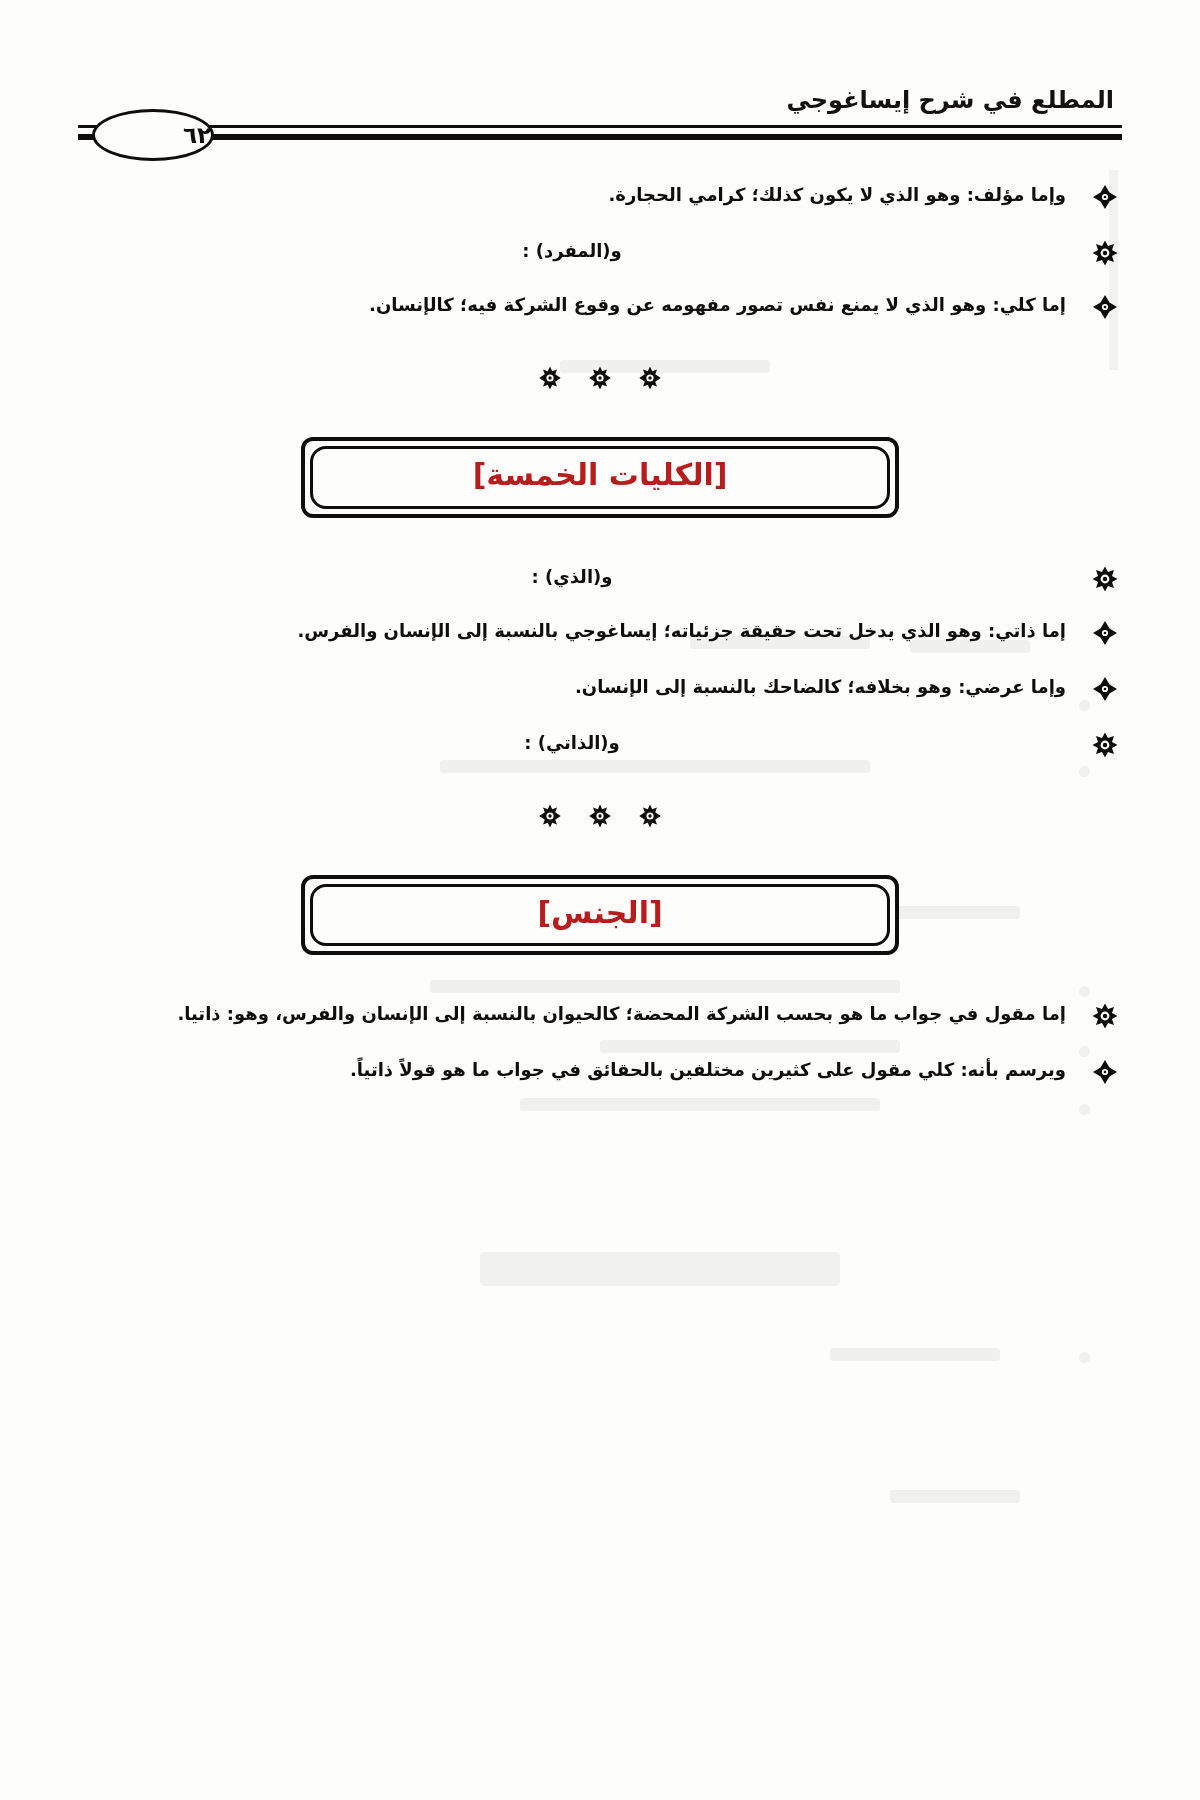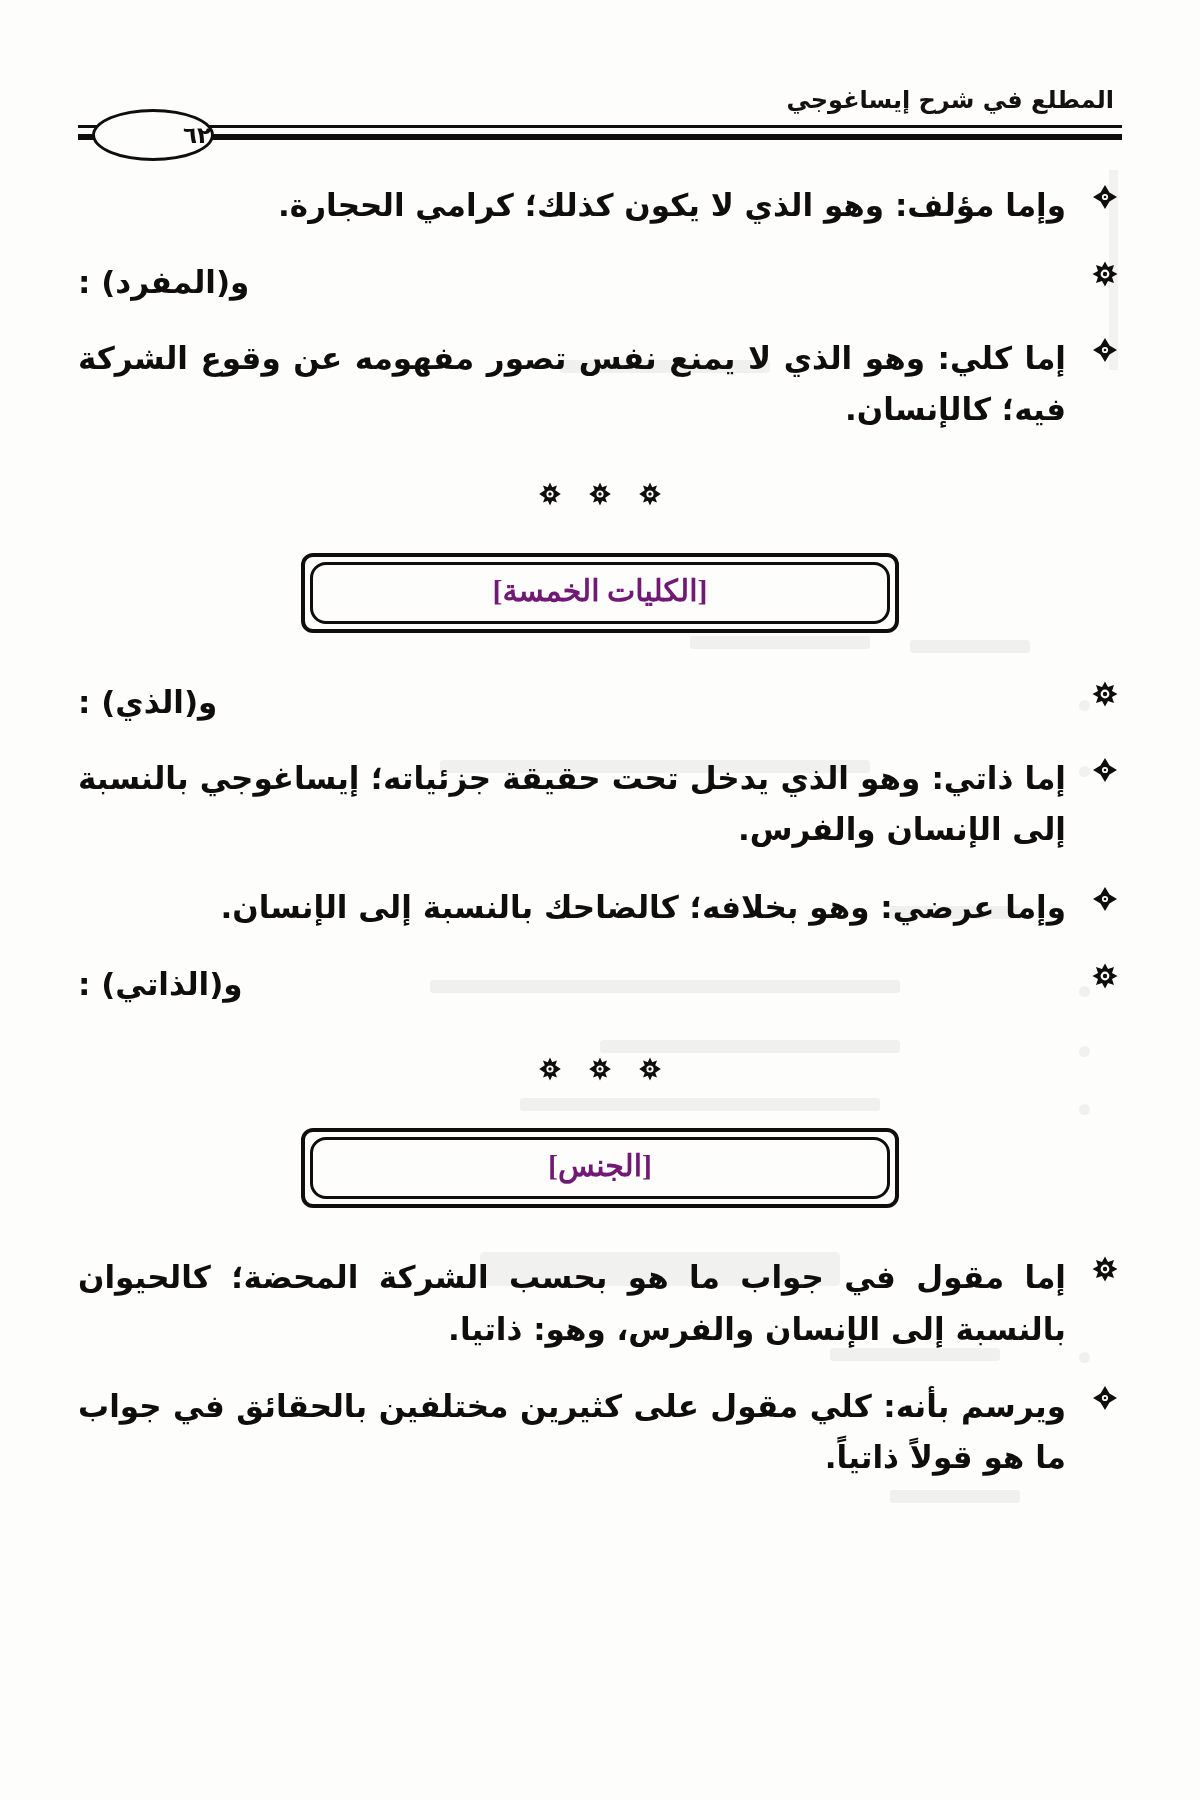--- a/index.html
+++ b/index.html
@@ -139,32 +139,32 @@
     padding-top: 4px;
     color: #0f0d0c;
     line-height: 1;
     font-size: 24px;
     user-select: none;
   }
   .marker svg { display: block; margin: 0 auto; }
 
   .item-text {
     flex: 1 1 auto;
-    font-size: 31px;
+    font-size: 18px;
     font-weight: 700;
     line-height: 1.66;
     color: #100e0d;
     text-align: justify;
     text-justify: inter-word;
     letter-spacing: 0.2px;
   }
 
   
   .item.short { margin-bottom: 24px; }
-  .item.short .item-text { text-align: left; }
+  .item.short .item-text { text-align: center; }
 
   
   .ornament-row {
     display: flex;
     justify-content: center;
     align-items: center;
     gap: 26px;
     margin: 46px 0 44px 0;
   }
   .ornament-row .orn { line-height: 1; }
@@ -184,25 +184,24 @@
     border-radius: 16px;
     padding: 9px 10px 13px 10px;
     display: flex;
     align-items: center;
     justify-content: center;
     background: #fdfdfb;
   }
   .section-title {
     font-size: 30px;
     font-weight: 700;
-    color: #701a75;
+    color: #b91c1c;
     letter-spacing: 0.5px;
     line-height: 1.15;
     white-space: nowrap;
-    font-family: Liberation Serif, serif;
   }
   .frame-gap-bottom { height: 44px; }
 </style>
 </head>
 <body>
 
 <div class="page">
 
   <div class="ghost">
     <div class="gswirl" style="top:170px; right:82px;"></div>

